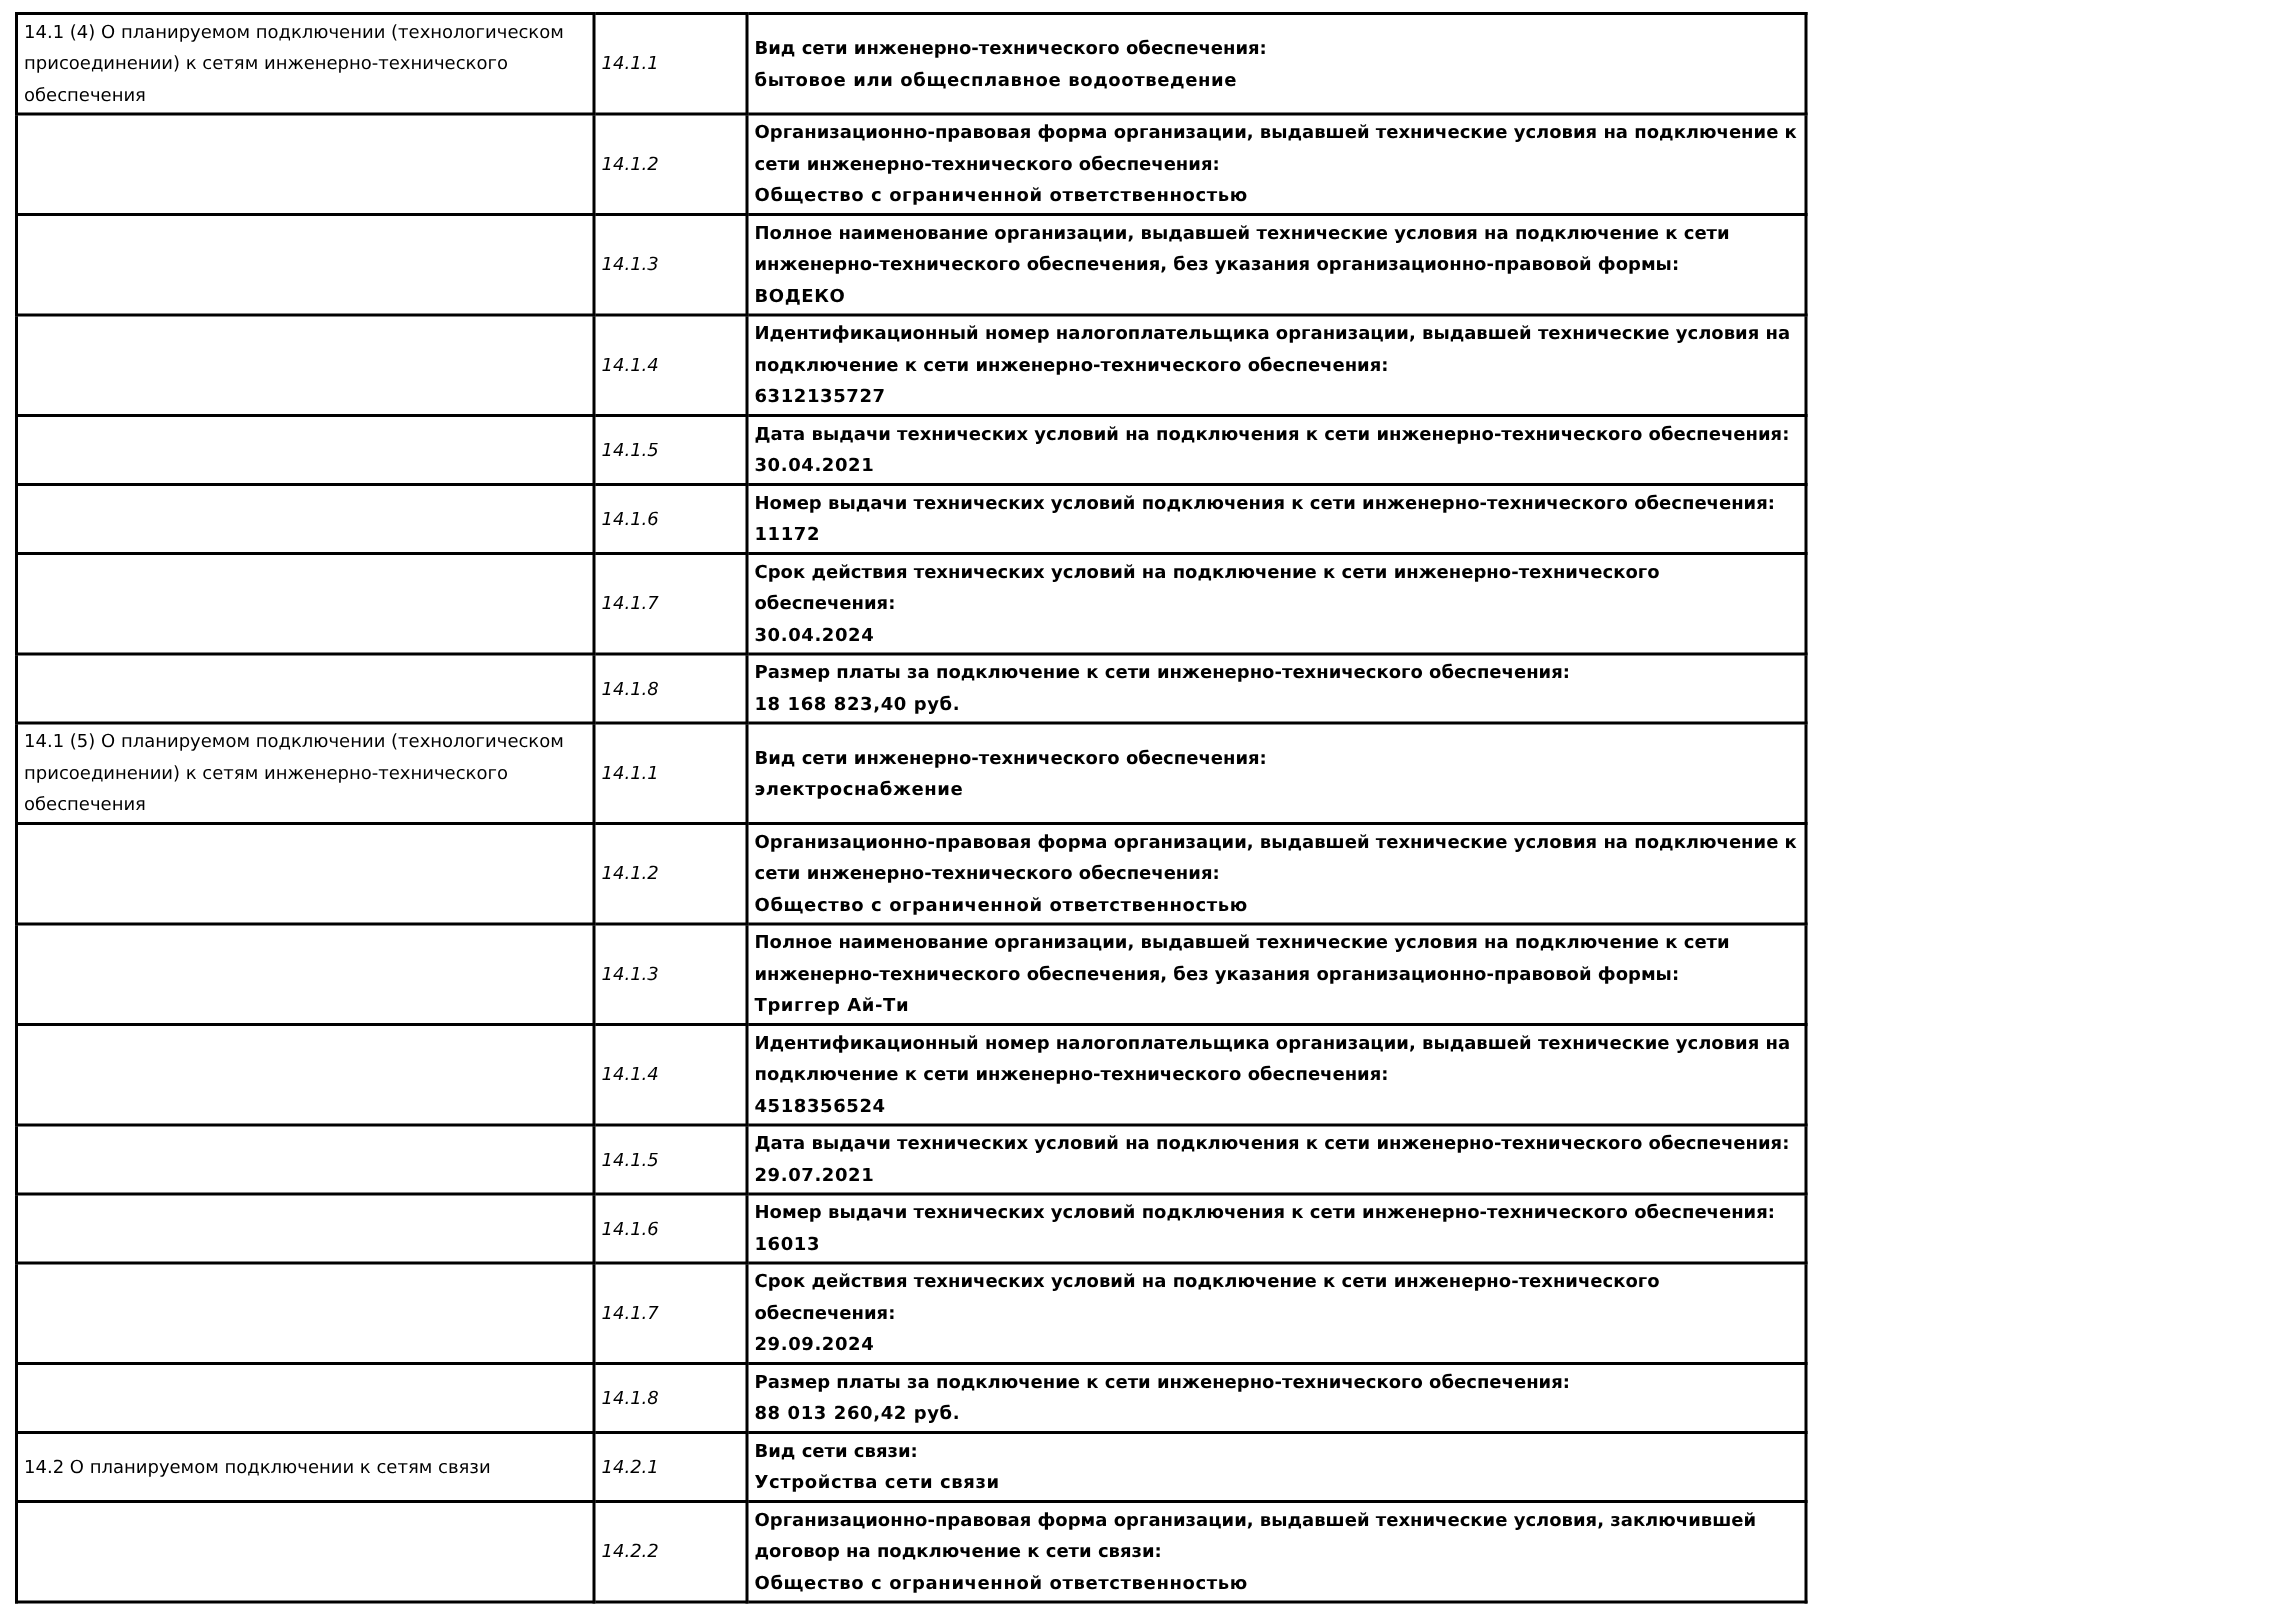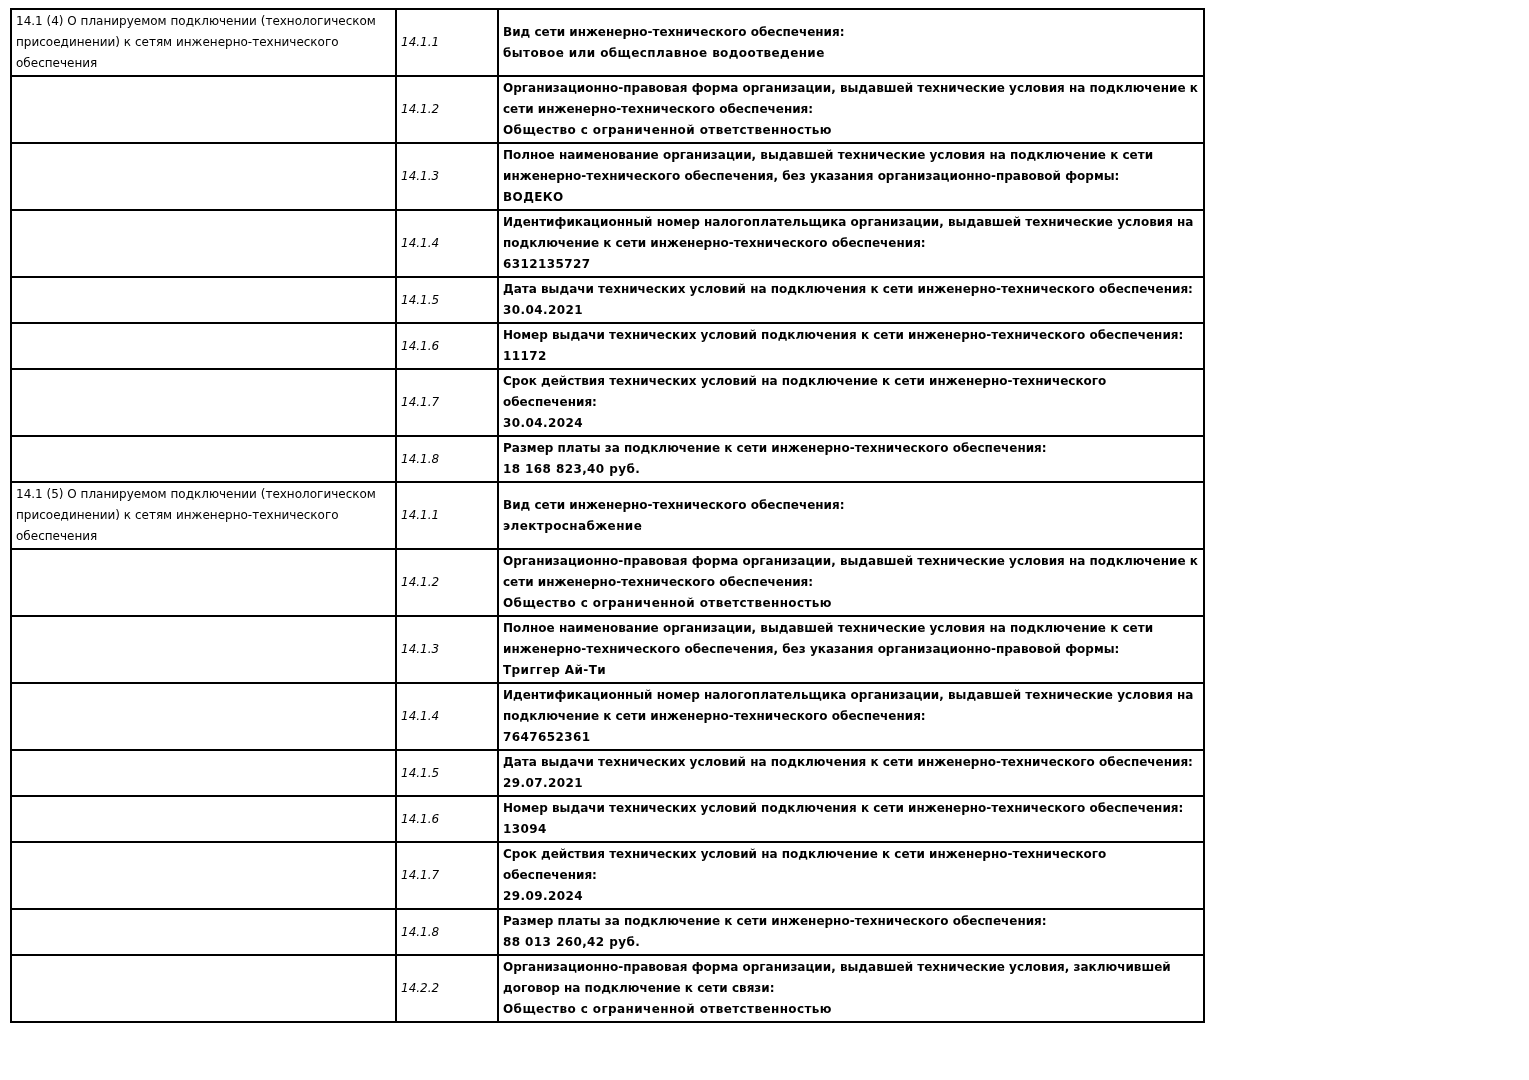--- a/index.html
+++ b/index.html
@@ -143,53 +143,61 @@
           <td class="col-content">
             <div class="field-label">Полное наименование организации, выдавшей технические условия на подключение к сети инженерно-технического обеспечения, без указания организационно-правовой формы:</div>
             <div class="field-value">Триггер Ай-Ти</div>
           </td>
         </tr>
         <tr>
           <td class="col-section"></td>
           <td class="col-code">14.1.4</td>
           <td class="col-content">
             <div class="field-label">Идентификационный номер налогоплательщика организации, выдавшей технические условия на подключение к сети инженерно-технического обеспечения:</div>
-            <div class="field-value">7647652361</div>
+            <div class="field-value">4518356524</div>
           </td>
         </tr>
         <tr>
           <td class="col-section"></td>
           <td class="col-code">14.1.5</td>
           <td class="col-content">
             <div class="field-label">Дата выдачи технических условий на подключения к сети инженерно-технического обеспечения:</div>
             <div class="field-value">29.07.2021</div>
           </td>
         </tr>
         <tr>
           <td class="col-section"></td>
           <td class="col-code">14.1.6</td>
           <td class="col-content">
             <div class="field-label">Номер выдачи технических условий подключения к сети инженерно-технического обеспечения:</div>
-            <div class="field-value">13094</div>
+            <div class="field-value">16013</div>
           </td>
         </tr>
         <tr>
           <td class="col-section"></td>
           <td class="col-code">14.1.7</td>
           <td class="col-content">
             <div class="field-label">Срок действия технических условий на подключение к сети инженерно-технического обеспечения:</div>
             <div class="field-value">29.09.2024</div>
           </td>
         </tr>
         <tr>
           <td class="col-section"></td>
           <td class="col-code">14.1.8</td>
           <td class="col-content">
             <div class="field-label">Размер платы за подключение к сети инженерно-технического обеспечения:</div>
             <div class="field-value">88 013 260,42 руб.</div>
+          </td>
+        </tr>
+        <tr>
+          <td class="col-section">14.2 О планируемом подключении к сетям связи</td>
+          <td class="col-code">14.2.1</td>
+          <td class="col-content">
+            <div class="field-label">Вид сети связи:</div>
+            <div class="field-value">Устройства сети связи</div>
           </td>
         </tr>
         <tr>
           <td class="col-section"></td>
           <td class="col-code">14.2.2</td>
           <td class="col-content">
             <div class="field-label">Организационно-правовая форма организации, выдавшей технические условия, заключившей договор на подключение к сети связи:</div>
             <div class="field-value">Общество с ограниченной ответственностью</div>
           </td>
         </tr>

